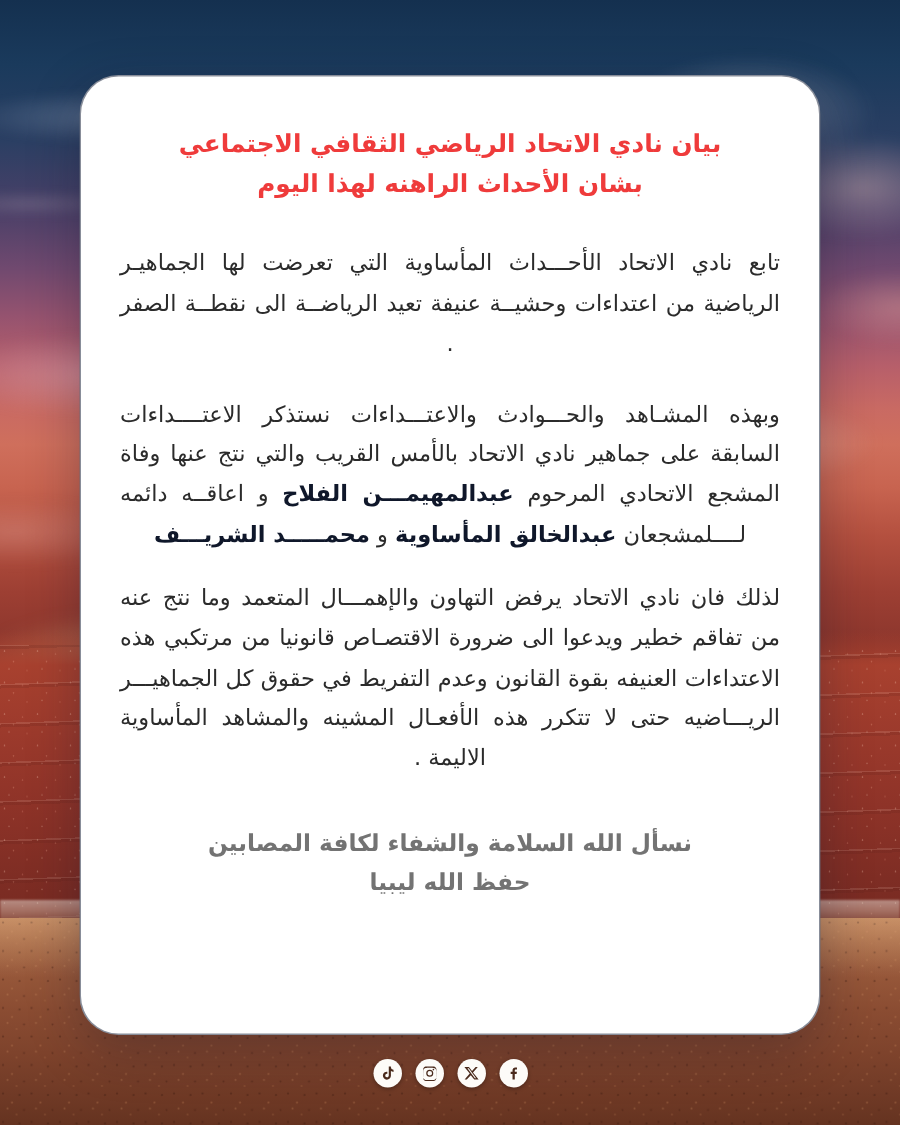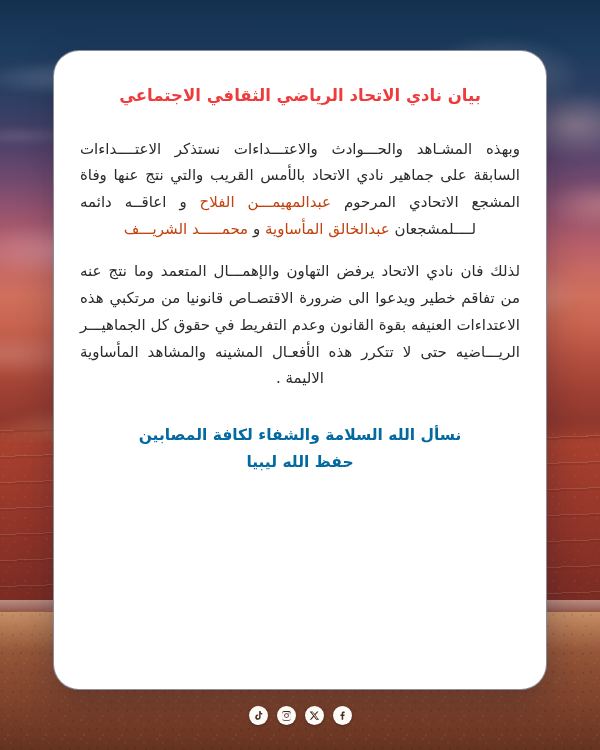--- a/index.html
+++ b/index.html
@@ -185,26 +185,26 @@
     line-height:1.78;
     text-align:justify;
     text-align-last:center;
     margin-bottom:20px;
     letter-spacing:.1px;
   }
   .para.tight { margin-bottom:16px; }
   .para.spaced-top { margin-top:26px; }
 
   .name-hi {
-    color:#c2410c;
-    font-weight:normal;
+    color:#0f172a;
+    font-weight:bold;
   }
 
   .closing {
-    color:#0369a1;
+    color:#737373;
     font-size:15.5px;
     font-weight:bold;
     line-height:1.72;
     text-align:center;
     margin-top:30px;
   }
   .closing .cline { display:block; }
 
   
   #social-row {
@@ -242,22 +242,24 @@
   <div class="bg-layer tiers"></div>
   <div class="bg-layer adboard"></div>
   <div class="bg-layer ground"></div>
   <div class="bg-layer ground-grain"></div>
   <div class="bg-layer ground-sheen"></div>
 
   <div id="card">
 
     <div class="statement-title">
       <span class="tline">بيان نادي الاتحاد الرياضي الثقافي الاجتماعي</span>
-    </div>
-
+      <span class="tline">بشان الأحداث الراهنه لهذا اليوم</span>
+    </div>
+
+    <p class="para">تابع نادي الاتحاد الأحـــداث المأساوية التي تعرضت لها الجماهيـر الرياضية من اعتداءات وحشيــة عنيفة تعيد الرياضــة الى نقطــة الصفر .</p>
 
     <p class="para tight">
       <span>وبهذه المشـاهد والحـــوادث والاعتـــداءات نستذكر الاعتــــداءات السابقة على جماهير نادي الاتحاد بالأمس القريب والتي نتج عنها وفاة المشجع الاتحادي المرحوم </span><span class="name-hi">عبدالمهيمـــن الفلاح</span><span> و اعاقــه دائمه لــــلمشجعان </span><span class="name-hi">عبدالخالق المأساوية</span><span> و </span><span class="name-hi">محمـــــد الشريـــف</span>
     </p>
 
 
     <p class="para">لذلك  فان نادي الاتحاد  يرفض التهاون  والإهمـــال المتعمد وما نتج عنه من تفاقم  خطير  ويدعوا  الى ضرورة الاقتصـاص قانونيا من مرتكبي هذه الاعتداءات العنيفه بقوة القانون  وعدم التفريط في حقوق كل الجماهيـــر الريـــاضيه حتى لا تتكرر هذه الأفعـال المشينه والمشاهد  المأساوية الاليمة .</p>
 
     <div class="closing">
       <span class="cline">نسأل الله السلامة والشفاء لكافة المصابين</span>

